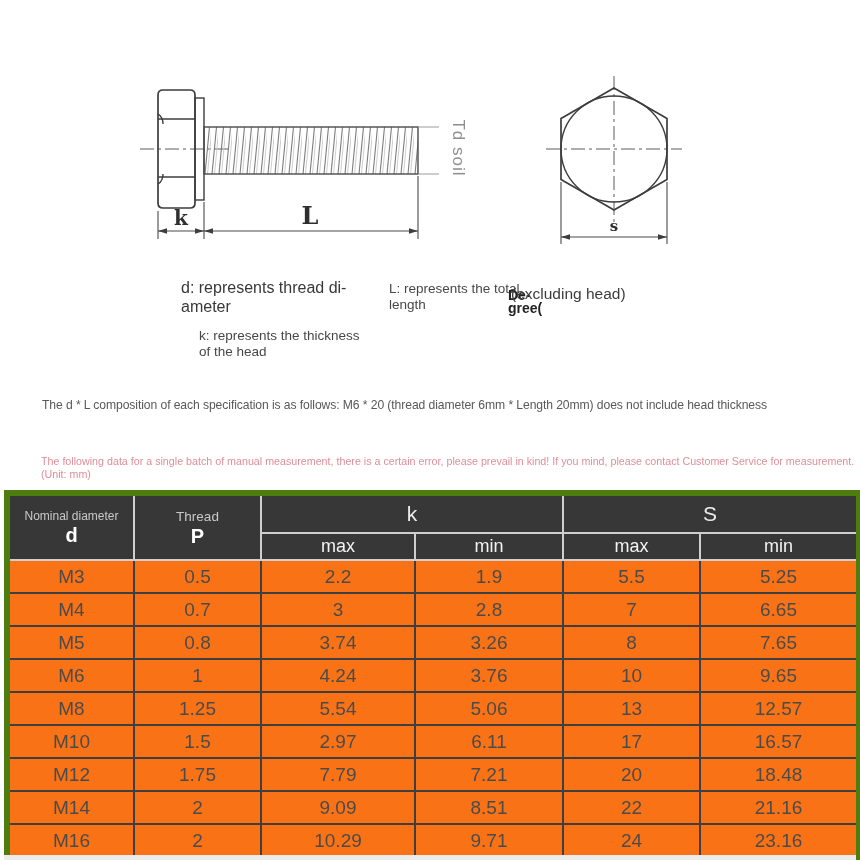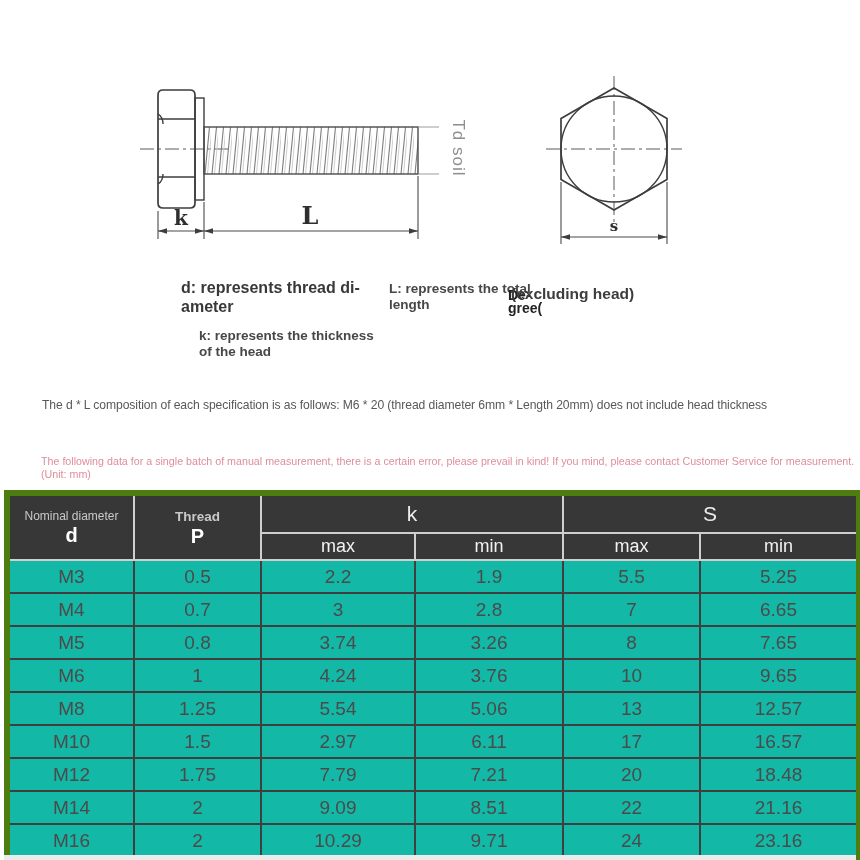--- a/index.html
+++ b/index.html
@@ -9,21 +9,21 @@
   
   .ln{stroke:#3d3d3d;stroke-width:1.7;fill:none;}
   .ln2{stroke:#3d3d3d;stroke-width:1.4;fill:none;}
   .thin{stroke:#4a4a4a;stroke-width:1.1;}
   .cl{stroke:#5a5a5a;stroke-width:1;stroke-dasharray:14 4 3 4;}
   .tick{stroke:#9b9b9b;stroke-width:1;}
   .arrow{fill:#3d3d3d;}
   .dimtext{font-family:"DejaVu Serif",serif;font-weight:bold;fill:#2e2e2e;text-anchor:middle;}
   .vnote{font-family:"Liberation Sans",sans-serif;fill:#8e8e8e;letter-spacing:1px;}
   
-  .legend{position:absolute;color:#474747;font-weight:bold;}
+  .legend{position:absolute;color:#474747;}
   .d-legend{left:181px;top:278px;font-size:16px;line-height:19px;color:#383838;}
   .L-legend{left:389px;top:281px;font-size:13.5px;line-height:16px;}
   .garble{left:508px;top:280px;font-size:14px;font-weight:bold;line-height:13px;color:#222;margin-top:9px;}
   .excl{left:511px;top:285px;font-size:15.5px;color:#3d3d3d;white-space:nowrap;}
   .k-legend{left:199px;top:328px;font-size:13.5px;line-height:16px;}
   .s-legend{left:419px;top:328px;font-size:13.5px;line-height:16px;}
   .spec-note{position:absolute;left:42px;top:397px;font-size:13.5px;color:#585858;
              white-space:nowrap;letter-spacing:-0.1px;transform:scaleX(0.9);transform-origin:left top;}
   .red-note{position:absolute;left:41px;top:455px;font-size:11.5px;line-height:13px;color:#df8e99;
             transform:scaleX(0.93);transform-origin:left top;}
@@ -33,23 +33,23 @@
              table-layout:fixed;border:6px solid #4d7c0f;}
   table.spec thead th{background:#373737;color:#ececec;border:2px solid #cfcfcf;
                       font-weight:normal;padding:0;}
   table.spec thead tr.r1 th{height:36px;}
   table.spec thead tr.r2 th{height:25px;font-size:18px;color:#f2f2f2;}
   th.corner-l{border-left-color:#373737;}
   th.corner-r{border-right-color:#373737;}
   tr.r1 th{border-top-color:#373737;}
   .hdr-small{font-size:12px;color:#c9c9c9;line-height:15px;}
   .hdr-big{font-size:20px;font-weight:bold;color:#ffffff;line-height:22px;}
-  .hdr-mid{font-size:13.5px;color:#c9c9c9;line-height:16px;font-weight:bold;}
+  .hdr-mid{font-size:13.5px;color:#c9c9c9;line-height:16px;}
   .group-lbl{font-size:21px;color:#f5f5f5;}
-  table.spec tbody td{height:31px;border:2px solid #3f3f3f;background:#14b8a6;
+  table.spec tbody td{height:31px;border:2px solid #3f3f3f;background:#f97316;
                       text-align:center;font-size:19px;color:#4b4b4b;padding:0;}
   .bottom-strip{position:absolute;left:4px;top:855px;width:852px;height:5px;background:#ececec;}
 </style>
 </head>
 <body>
 
 <div class="canvas">
 
   <svg class="abs" style="left:128px;top:70px" width="362" height="186" viewBox="0 0 362 186">
     <defs>

